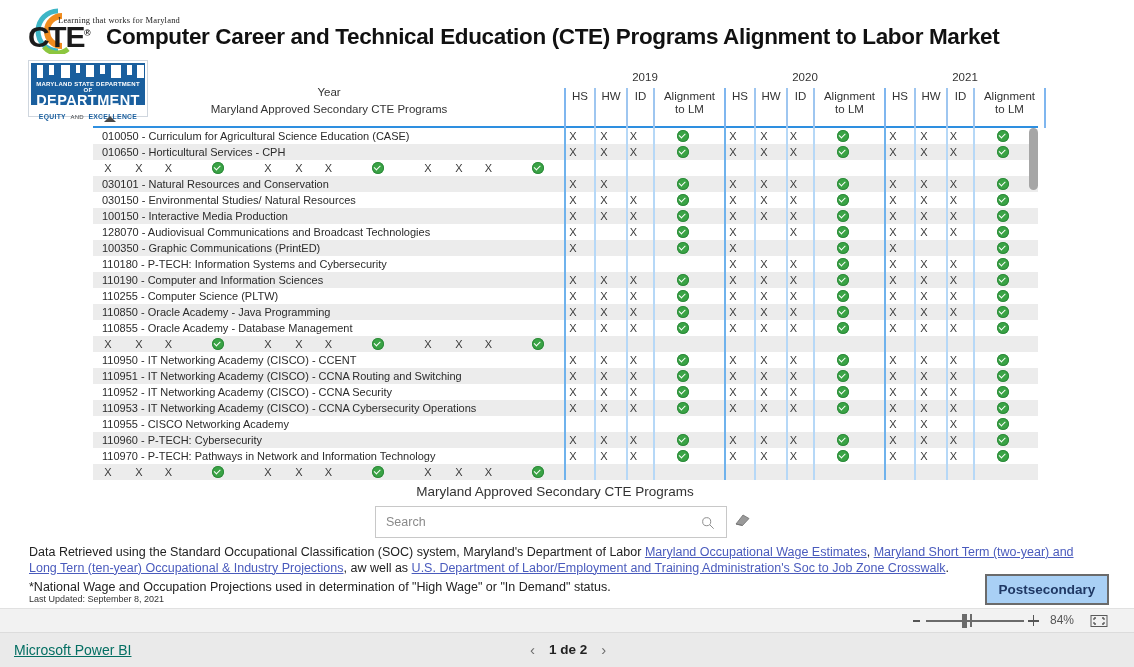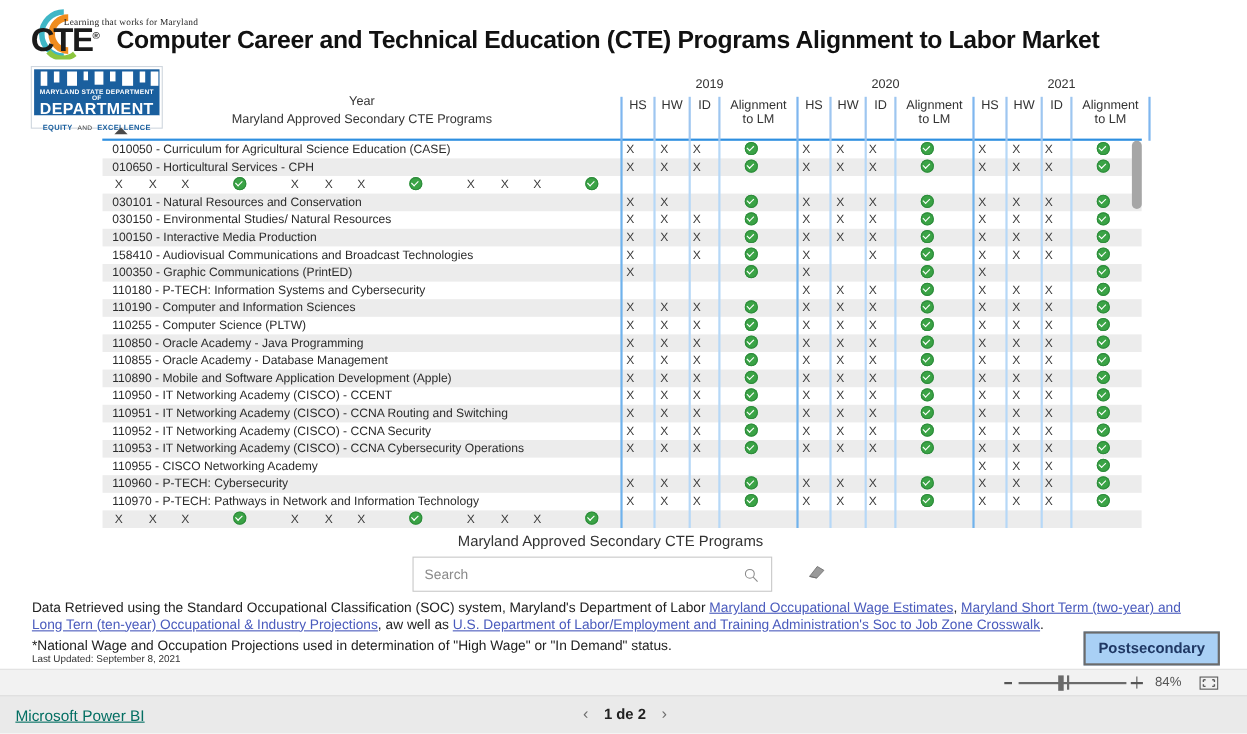--- a/index.html
+++ b/index.html
@@ -81,21 +81,21 @@
   .colrule { position: absolute; top: 0; width: 2px; height: 352px; background: #b6d8f7; z-index: 3; }
   .colrule.strong { background: #6fb2ec; }
 
   
   .vscroll { position: absolute; right: 0; top: 58px; width: 9px; height: 352px; background: transparent; }
   .vscroll .thumb { position: absolute; top: 0; left: 0; width: 9px; height: 62px; background: #a6a6a6; border-radius: 5px; }
 
   
   .slicer-title { position: absolute; left: 375px; top: 484px; width: 360px; text-align: center;
       font-size: 13.5px; color: #333; }
-  .searchbox { position: absolute; left: 375px; top: 506px; width: 327px; height: 32px;
+  .searchbox { position: absolute; left: 375px; top: 506px; width: 352px; height: 32px;
       border: 1px solid #c8c8c8; background: #fff; }
   .searchbox .ph { position: absolute; left: 10px; top: 8px; font-size: 12.5px; color: #8a8a8a; }
   .search-icon { position: absolute; right: 11px; top: 9px; width: 14px; height: 14px; }
   .eraser { position: absolute; left: 733px; top: 513px; width: 18px; height: 14px; }
 
   
   .notes { position: absolute; left: 29px; top: 545px; width: 1060px; font-size: 12.5px; color: #222; line-height: 15.5px; }
   .notes a { color: #4a5bbd; text-decoration: underline; }
   .note2 { position: absolute; left: 29px; top: 580px; font-size: 12.5px; color: #222; }
   .note3 { position: absolute; left: 29px; top: 594px; font-size: 9px; color: #333; }
@@ -339,21 +339,21 @@
             <div class="cell" style="width: 71px;"><span class="chk"></span></div>
           </div>
           <div class="grp">
             <div class="cell" style="width: 30px;">X</div>
             <div class="cell" style="width: 32px;">X</div>
             <div class="cell" style="width: 27px;">X</div>
             <div class="cell" style="width: 71px;"><span class="chk"></span></div>
           </div>
         </div>
         <div class="row">
-          <div class="prog">158410 - Audiovisual Communications and Broadcast Technologies</div>
+          <div class="prog">128070 - Audiovisual Communications and Broadcast Technologies</div>
           <div class="grp">
             <div class="cell" style="width: 30px;">X</div>
             <div class="cell" style="width: 32px;"></div>
             <div class="cell" style="width: 27px;">X</div>
             <div class="cell" style="width: 71px;"><span class="chk"></span></div>
           </div>
           <div class="grp">
             <div class="cell" style="width: 30px;">X</div>
             <div class="cell" style="width: 32px;"></div>
             <div class="cell" style="width: 27px;">X</div>
@@ -486,21 +486,20 @@
             <div class="cell" style="width: 71px;"><span class="chk"></span></div>
           </div>
           <div class="grp">
             <div class="cell" style="width: 30px;">X</div>
             <div class="cell" style="width: 32px;">X</div>
             <div class="cell" style="width: 27px;">X</div>
             <div class="cell" style="width: 71px;"><span class="chk"></span></div>
           </div>
         </div>
         <div class="row alt">
-          <div class="prog">110890 - Mobile and Software Application Development (Apple)</div>
           <div class="grp">
             <div class="cell" style="width: 30px;">X</div>
             <div class="cell" style="width: 32px;">X</div>
             <div class="cell" style="width: 27px;">X</div>
             <div class="cell" style="width: 71px;"><span class="chk"></span></div>
           </div>
           <div class="grp">
             <div class="cell" style="width: 30px;">X</div>
             <div class="cell" style="width: 32px;">X</div>
             <div class="cell" style="width: 27px;">X</div>

